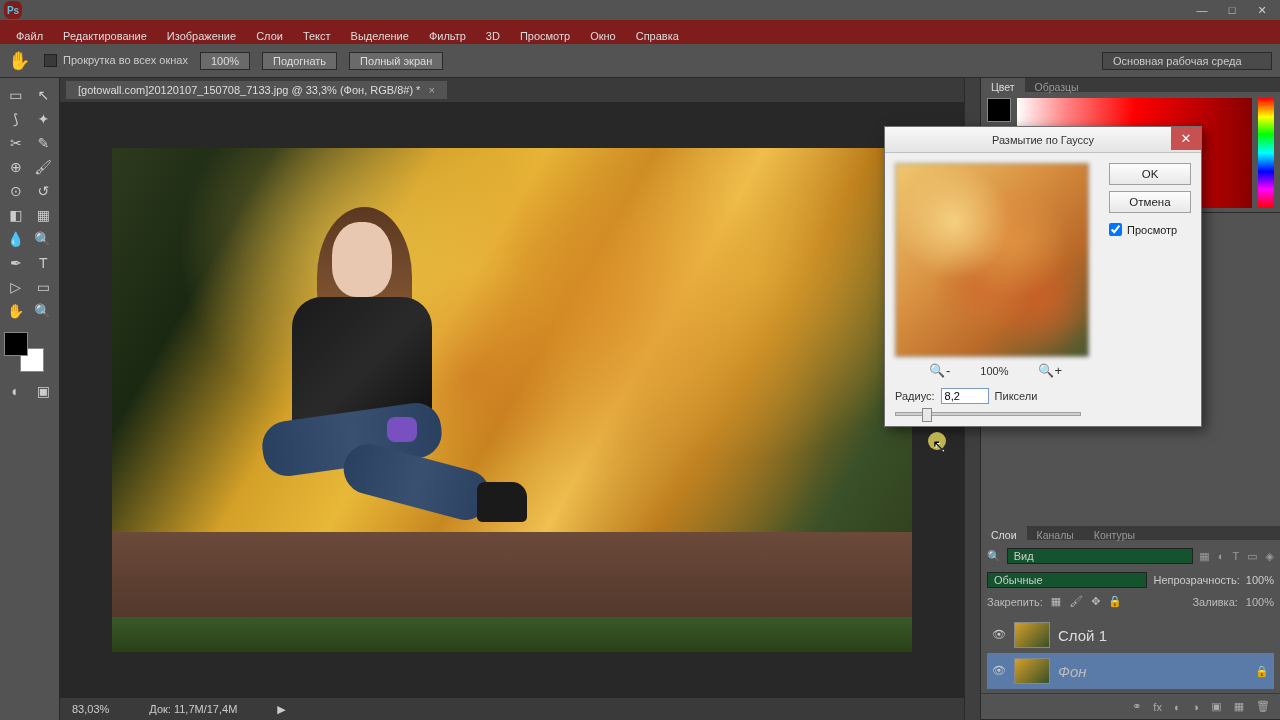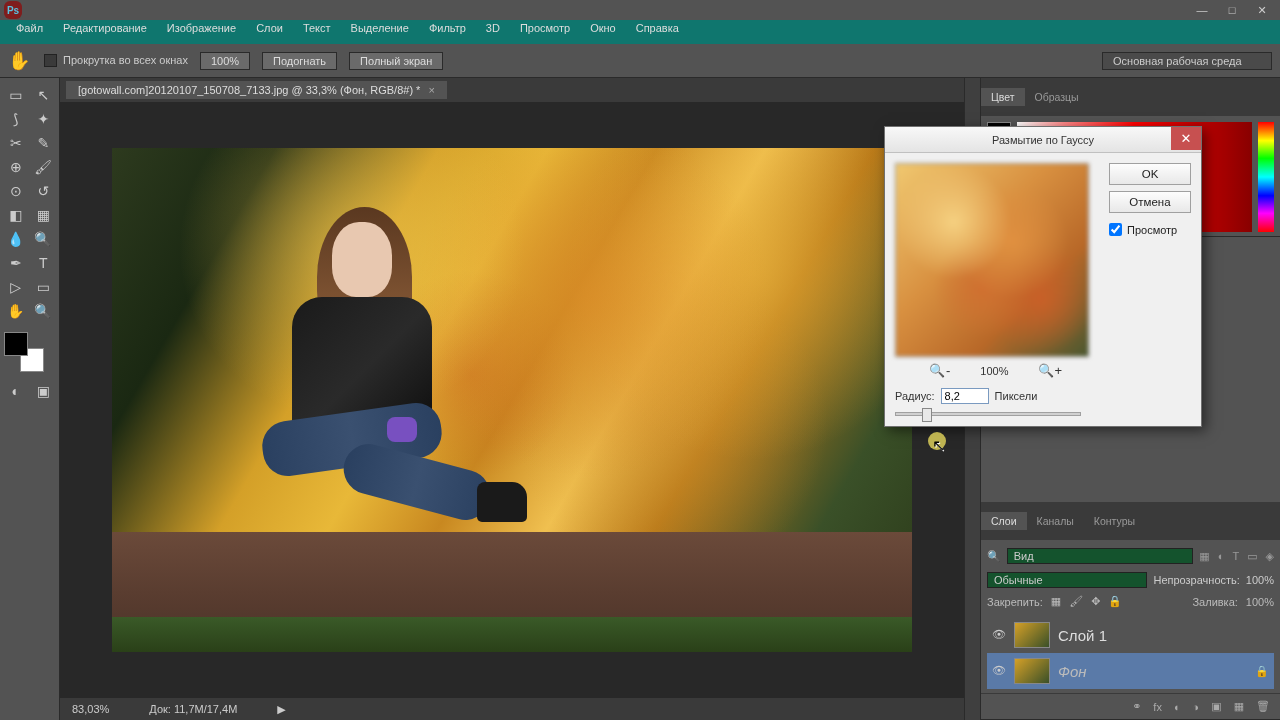--- a/index.html
+++ b/index.html
@@ -2,21 +2,21 @@
 <html><head>
 <meta charset="utf-8">
 <style>
 *{box-sizing:border-box;margin:0;padding:0;font-family:Tahoma,Arial,sans-serif;font-size:11px;user-select:none}
 body{background:#000;width:1280px;height:720px;overflow:hidden;position:relative}
 .app{width:1280px;height:720px;background:#535353;display:flex;flex-direction:column}
 .titlebar{height:20px;background:#535353;display:flex;align-items:center;padding:0 4px}
 .ps-logo{width:18px;height:18px;background:#7f1d1d;color:#5bc0de;font-weight:bold;display:flex;align-items:center;justify-content:center;font-size:10px;border-radius:6px}
 .win-ctrl{margin-left:auto;display:flex;gap:2px}
 .win-btn{width:28px;height:16px;background:#535353;color:#ccc;display:flex;align-items:center;justify-content:center;font-size:11px;cursor:pointer}
-.menubar{height:24px;background:#0f766e;display:flex;align-items:flex-start;padding:0 8px;gap:4px;color:#ddd}
+.menubar{height:24px;background:#7f1d1d;display:flex;align-items:flex-end;padding:0 8px;gap:4px;color:#ddd}
 .menubar span{padding:2px 8px;cursor:pointer}
 .optbar{height:34px;background:#535353;display:flex;align-items:center;padding:0 8px;gap:12px;border-bottom:1px solid #2a2a2a;color:#ccc}
 .tool-ico{width:24px;height:24px;display:flex;align-items:center;justify-content:center;font-size:18px}
 .opt-btn{background:#6a6a6a;border:1px solid #2a2a2a;padding:2px 10px;color:#ddd;cursor:pointer}
 .workspace-dd{margin-left:auto;background:#4a4a4a;border:1px solid #2a2a2a;padding:2px 10px;color:#ccc;width:170px}
 .checkbox-wrap{display:flex;align-items:flex-start;gap:6px}
 .chk{width:13px;height:13px;background:#3a3a3a;border:1px solid #222}
 .main{flex:1;display:flex;min-height:0}
 .toolbar{width:60px;background:#535353;border-right:1px solid #2a2a2a;padding:6px 4px;display:flex;flex-direction:column;gap:2px}
 .tool-row{display:flex;gap:4px}
@@ -39,21 +39,21 @@
 .hair{position:absolute;top:5px;left:125px;width:95px;height:140px;background:linear-gradient(180deg,#5a3820 0%,#7a5030 60%,#8a5a35 100%);border-radius:50% 50% 30% 40%}
 .jacket{position:absolute;top:95px;left:100px;width:140px;height:150px;background:linear-gradient(135deg,#1a1a1a 0%,#2a2a2a 50%,#0a0a0a 100%);border-radius:30px 30px 10px 10px}
 .jeans-leg1{position:absolute;top:210px;left:70px;width:180px;height:55px;background:linear-gradient(90deg,#2a4060 0%,#3a5070 50%,#2a4060 100%);border-radius:25px;transform:rotate(-8deg)}
 .jeans-leg2{position:absolute;top:255px;left:150px;width:150px;height:50px;background:linear-gradient(90deg,#2a4060 0%,#3a5070 50%,#2a4060 100%);border-radius:25px;transform:rotate(15deg)}
 .hands{position:absolute;top:215px;left:195px;width:30px;height:25px;background:#7850c0;border-radius:8px}
 .boot{position:absolute;top:280px;left:285px;width:50px;height:40px;background:#1a1a1a;border-radius:8px 15px 5px 5px}
 .statusbar{height:22px;background:#3a3a3a;display:flex;align-items:center;padding:0 12px;gap:40px;color:#ccc;font-size:10.5px}
 .right-panels{width:300px;background:#535353;border-left:1px solid #2a2a2a;display:flex;flex-direction:column}
 .collapse-strip{width:16px;background:#3f3f3f;border-left:1px solid #2a2a2a}
 .panel-group{border-bottom:1px solid #2a2a2a}
-.panel-tabs{height:38px;background:#3a3a3a;display:flex;align-items:center}
+.panel-tabs{height:14px;background:#3a3a3a;display:flex;align-items:flex-start}
 .panel-tab{padding:3px 10px;color:#999;cursor:pointer;font-size:10.5px}
 .panel-tab.active{background:#535353;color:#ddd}
 .color-body{height:120px;padding:6px;display:flex;gap:6px}
 .color-sw{width:24px;height:24px;background:#000;border:1px solid #888}
 .spectrum{flex:1;height:110px;background:linear-gradient(90deg,#fff 0%,#f88 20%,#f00 50%,#800 100%)}
 .hue{width:16px;height:110px;background:linear-gradient(180deg,#f00 0%,#ff0 17%,#0f0 33%,#0ff 50%,#00f 67%,#f0f 83%,#f00 100%)}
 .layers-body{padding:4px 6px;color:#ccc}
 .layer-opts{display:flex;align-items:center;gap:6px;padding:4px 0;font-size:10.5px}
 .layer-dd{background:#14532d;border:1px solid #222;padding:1px 6px;color:#ccc;flex:1}
 .layer-list{margin-top:6px}

